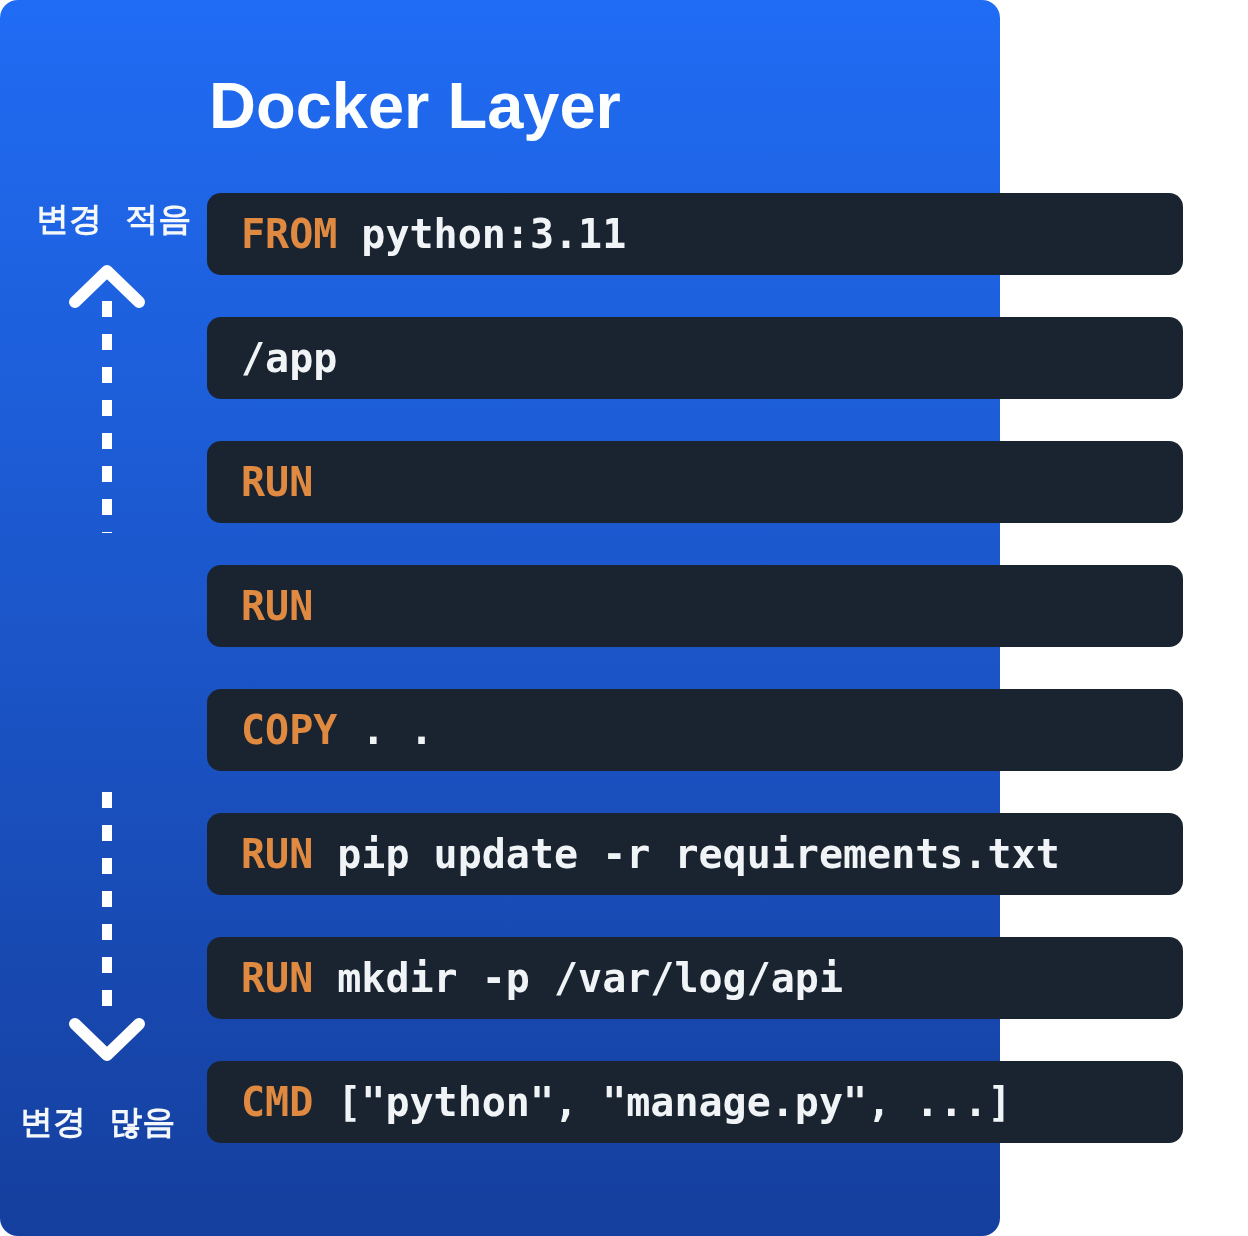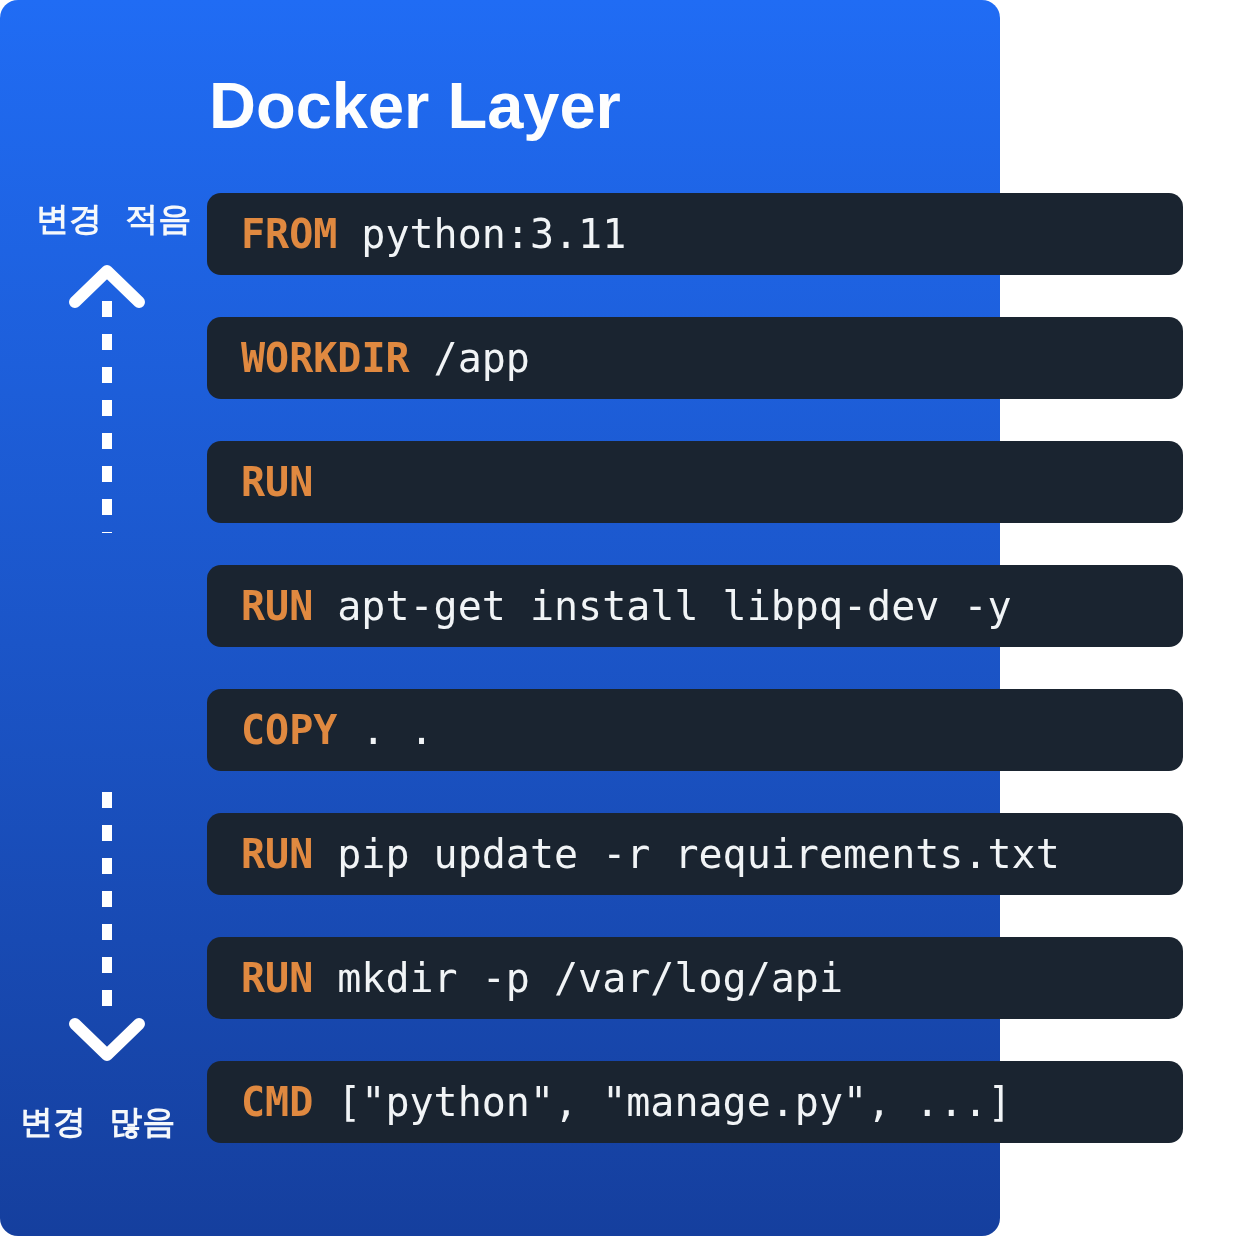--- a/index.html
+++ b/index.html
@@ -53,21 +53,21 @@
     background: var(--row-bg);
     border-radius: 14px;
     display: flex; align-items: center;
     padding-left: 34px;
     font-family: "DejaVu Sans Mono", "Liberation Mono", monospace;
     font-size: 40px;
     white-space: nowrap;
     overflow: hidden;
   }
   .row .kw { color: var(--keyword); font-weight: 700; margin-right: 24px; }
-  .row .args { color: var(--code-text); font-weight: 400; }
+  .row .args { color: var(--code-text); font-weight: 700; }
 </style>
 </head>
 <body>
 
 <div class="canvas">
 
   <h1 class="title">Docker Layer</h1>
 
   <div class="annot top">변경 적음</div>
 
@@ -84,31 +84,29 @@
   <div class="annot bottom">변경 많음</div>
 
   <div class="layer-list" id="layer-list">
 
       <div class="row">
         <span class="kw">FROM</span>
         <span class="args">python:3.11</span>
       </div>
 
       <div class="row">
-        <span class="kw">WORKDIR</span>
         <span class="args">/app</span>
       </div>
 
       <div class="row">
         <span class="kw">RUN</span>
       </div>
 
       <div class="row">
         <span class="kw">RUN</span>
-        <span class="args">apt-get install libpq-dev -y</span>
       </div>
 
       <div class="row">
         <span class="kw">COPY</span>
         <span class="args">. .</span>
       </div>
 
       <div class="row">
         <span class="kw">RUN</span>
         <span class="args">pip update -r requirements.txt</span>

